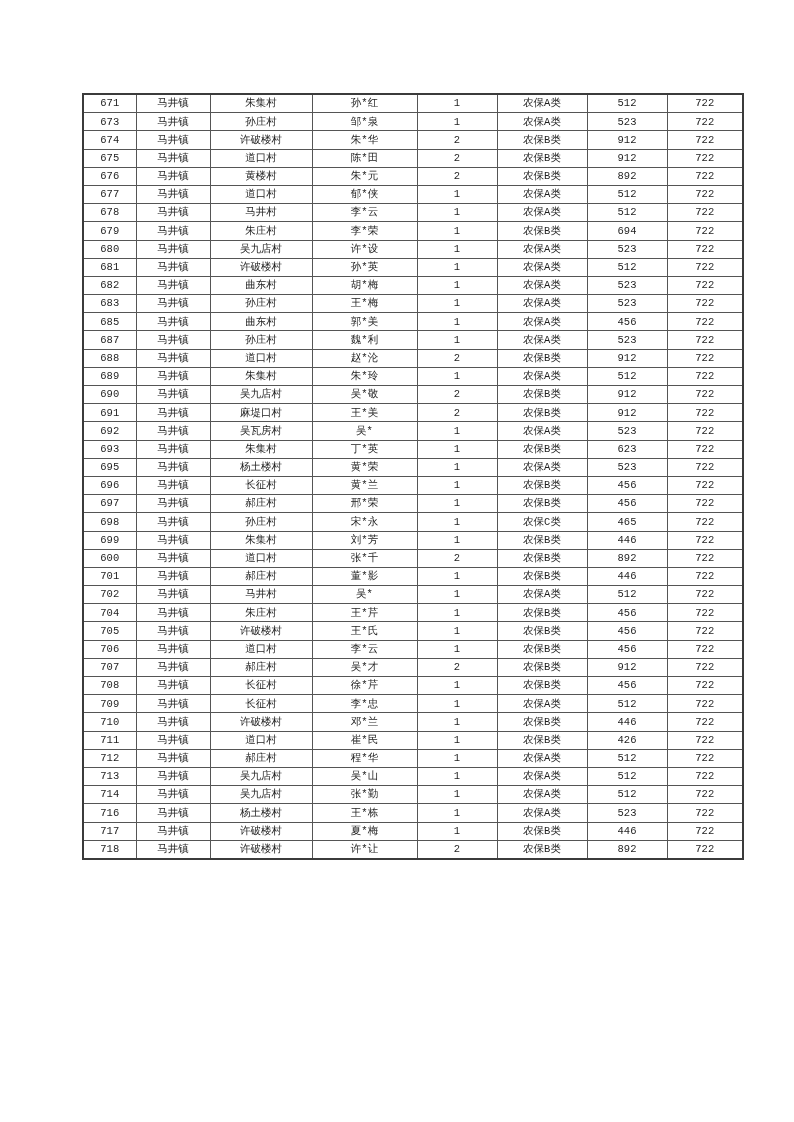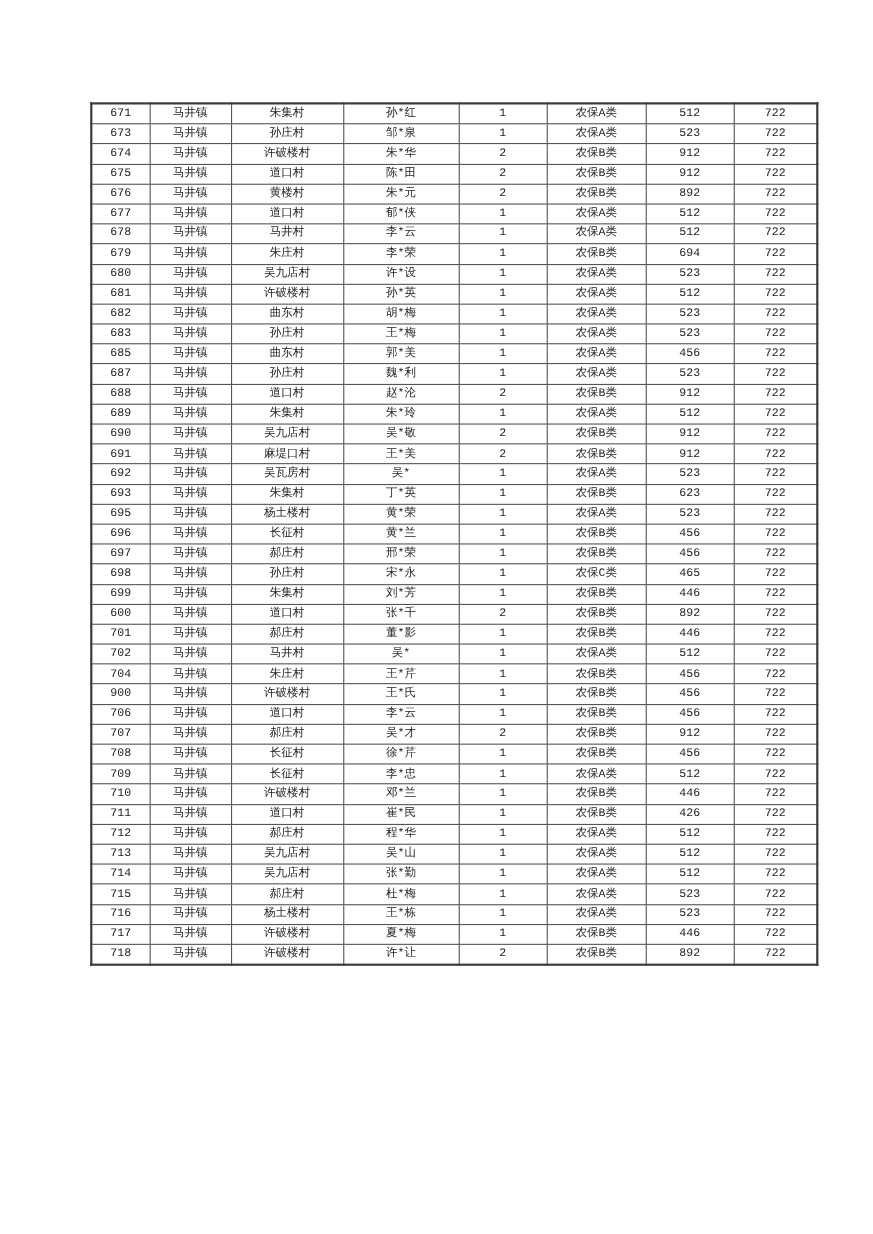--- a/index.html
+++ b/index.html
@@ -340,21 +340,21 @@
           <td>704</td>
           <td>马井镇</td>
           <td>朱庄村</td>
           <td>王*芹</td>
           <td>1</td>
           <td>农保B类</td>
           <td>456</td>
           <td>722</td>
         </tr>
         <tr>
-          <td>900</td>
+          <td>705</td>
           <td>马井镇</td>
           <td>许破楼村</td>
           <td>王*氏</td>
           <td>1</td>
           <td>农保B类</td>
           <td>456</td>
           <td>722</td>
         </tr>
         <tr>
           <td>706</td>
@@ -437,30 +437,20 @@
           <td>722</td>
         </tr>
         <tr>
           <td>714</td>
           <td>马井镇</td>
           <td>吴九店村</td>
           <td>张*勤</td>
           <td>1</td>
           <td>农保A类</td>
           <td>512</td>
-          <td>722</td>
-        </tr>
-        <tr>
-          <td>715</td>
-          <td>马井镇</td>
-          <td>郝庄村</td>
-          <td>杜*梅</td>
-          <td>1</td>
-          <td>农保A类</td>
-          <td>523</td>
           <td>722</td>
         </tr>
         <tr>
           <td>716</td>
           <td>马井镇</td>
           <td>杨土楼村</td>
           <td>王*栋</td>
           <td>1</td>
           <td>农保A类</td>
           <td>523</td>

